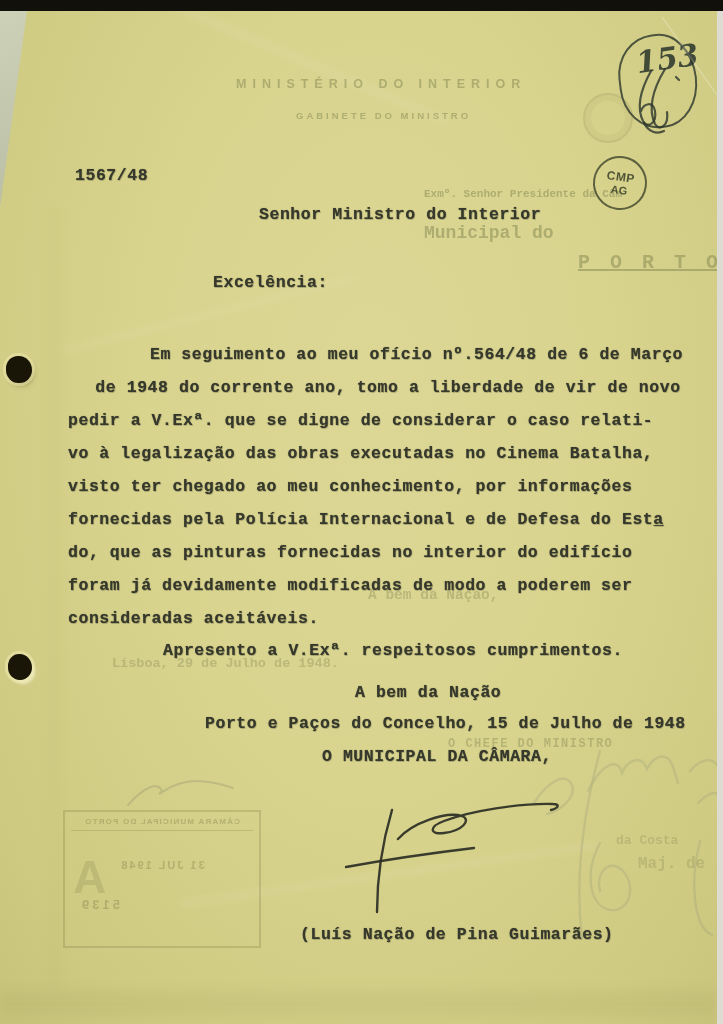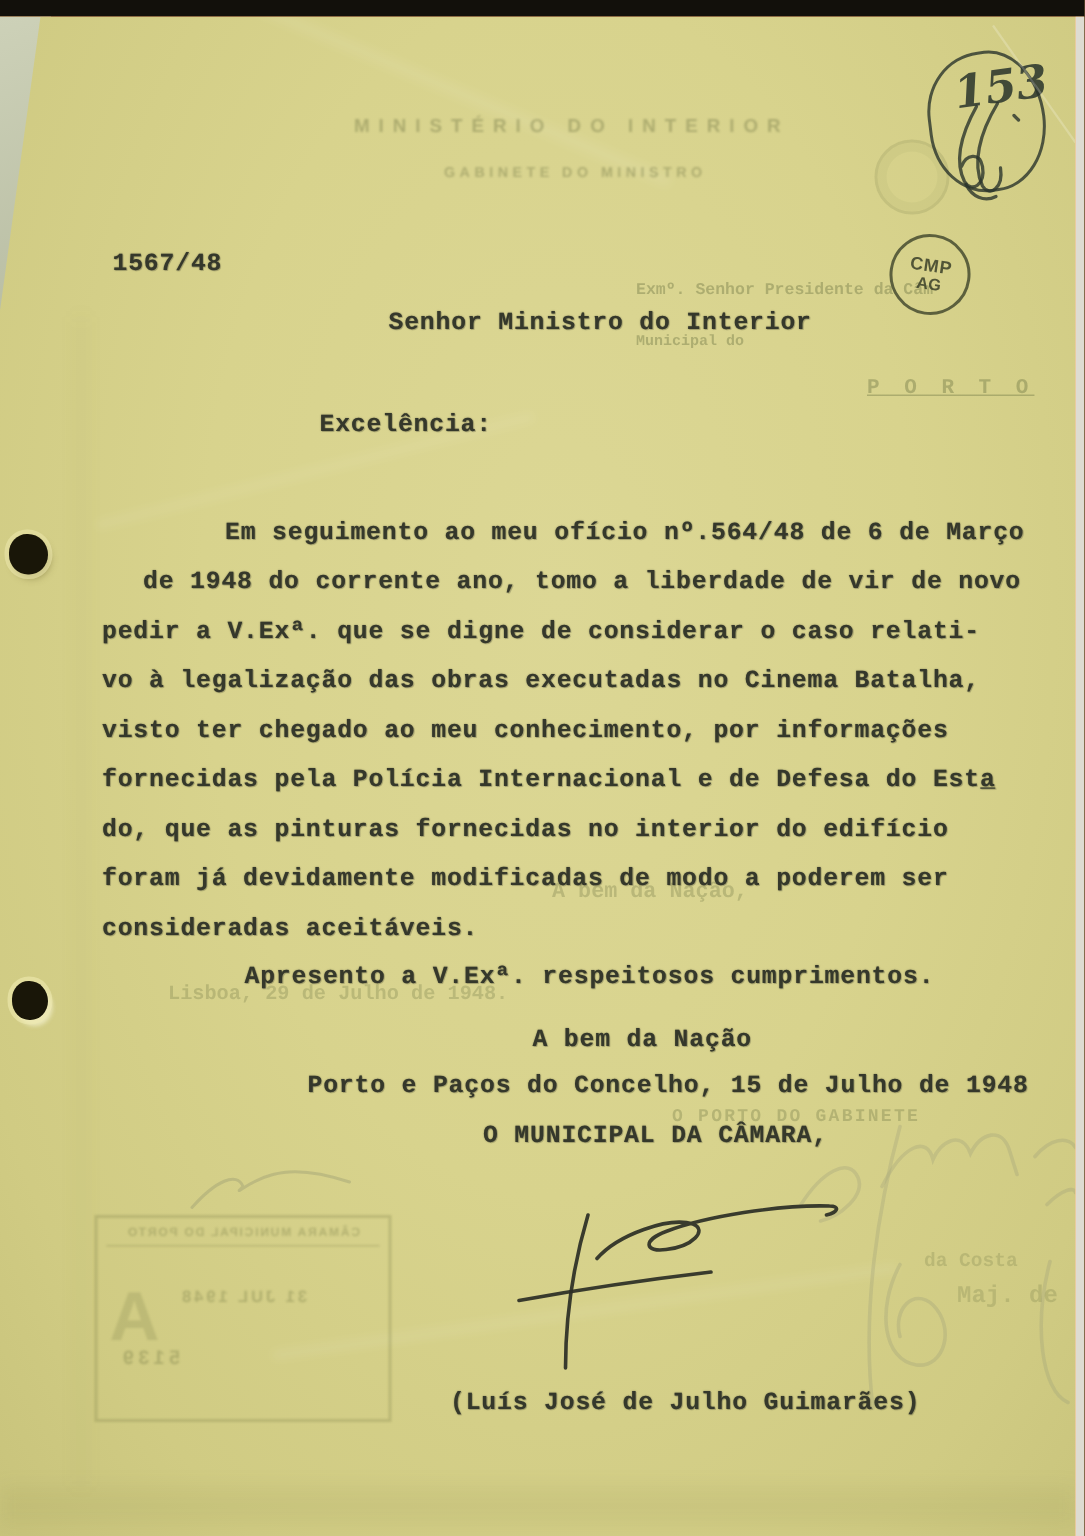--- a/index.html
+++ b/index.html
@@ -82,25 +82,25 @@
     <div class="streak" style="left:120px;top:40px;width:340px;height:8px;transform:rotate(23deg);"></div>
     <div class="streak" style="left:60px;top:300px;width:300px;height:6px;transform:rotate(-14deg);"></div>
     <div class="streak" style="left:660px;top:-6px;width:120px;height:5px;transform:rotate(40deg);"></div>
     <div class="streak" style="left:180px;top:860px;width:420px;height:7px;transform:rotate(-8deg);"></div>
     <div class="shade" style="left:52px;top:200px;width:4px;height:780px;"></div>
     <div class="shade" style="left:0;top:980px;width:717px;height:26px;"></div>
 
     <div class="ghost-sans" style="left:236px;top:66px;font-size:12.5px;letter-spacing:6px;font-weight:700;">MINISTÉRIO DO INTERIOR</div>
     <div class="ghost-sans" style="left:296px;top:99px;font-size:9.5px;letter-spacing:3px;font-weight:700;">GABINETE DO MINISTRO</div>
     <div class="ghost" style="left:424px;top:177px;font-size:11px;width:293px;overflow:hidden;">Exmº. Senhor Presidente da Câm</div>
-    <div class="ghost" style="left:424px;top:212px;font-size:10px;">Municipal do</div>
-    <div class="ghost" style="left:578px;top:240px;font-size:14px;letter-spacing:4px;text-decoration:underline;">P O R T O</div>
+    <div class="ghost" style="left:424px;top:212px;font-size:18px;">Municipal do</div>
+    <div class="ghost" style="left:578px;top:240px;font-size:20px;letter-spacing:4px;text-decoration:underline;">P O R T O</div>
     <div class="ghost" style="left:368px;top:576px;font-size:14.5px;opacity:.75;">A bem da Nação,</div>
     <div class="ghost" style="left:112px;top:645px;font-size:13.5px;opacity:.7;">Lisboa, 29 de Julho de 1948.</div>
-    <div class="ghost" style="left:448px;top:726px;font-size:12px;letter-spacing:1.5px;opacity:.8;">O PORTO DO GABINETE</div>
+    <div class="ghost" style="left:448px;top:726px;font-size:12px;letter-spacing:1.5px;opacity:.8;">O CHEFE DO MINISTRO</div>
     <div class="ghost" style="left:616px;top:822px;font-size:13px;opacity:.6;">da Costa</div>
     <div class="ghost" style="left:638px;top:844px;font-size:16px;opacity:.6;">Maj. de</div>
 
     <div id="bleed-stamp">
       <div class="st-title">CÂMARA MUNICIPAL DO PORTO</div>
       <div class="st-rule"></div>
       <div class="st-date">31 JUL 1948</div>
       <div class="st-number">5139</div>
       <div class="st-big">A</div>
     </div>
@@ -116,21 +116,21 @@
     <div class="type body-line" style="top:499px;">fornecidas pela Polícia Internacional e de Defesa do Esta̲</div>
     <div class="type body-line" style="top:466px;">visto ter chegado ao meu conhecimento, por informações</div>
     <div class="type body-line" style="top:532px;">do, que as pinturas fornecidas no interior do edifício</div>
     <div class="type body-line" style="top:565px;">foram já devidamente modificadas de modo a poderem ser</div>
     <div class="type body-line" style="top:598px;">consideradas aceitáveis.</div>
     <div class="type body-line indent-close" style="top:630px;">Apresento a V.Exª. respeitosos cumprimentos.</div>
 
     <div class="type" style="left:355px;top:672px;">A bem da Nação</div>
     <div class="type" style="left:205px;top:703px;">Porto e Paços do Concelho, 15 de Julho de 1948</div>
     <div class="type" style="left:322px;top:736px;">O MUNICIPAL DA CÂMARA,</div>
-    <div class="type" style="left:300px;top:914px;">(Luís José de Julho Guimarães)</div>
+    <div class="type" style="left:300px;top:914px;">(Luís Nação de Pina Guimarães)</div>
 
     <div id="faint-circle"></div>
     <div id="round-stamp">
       <div class="l1">CMP</div>
       <div class="l2">AG</div>
     </div>
     <div id="archive-oval"></div>
     <div id="archive-number">153</div>
 
     <svg class="overlay" width="717" height="1015" viewBox="0 0 717 1015">

